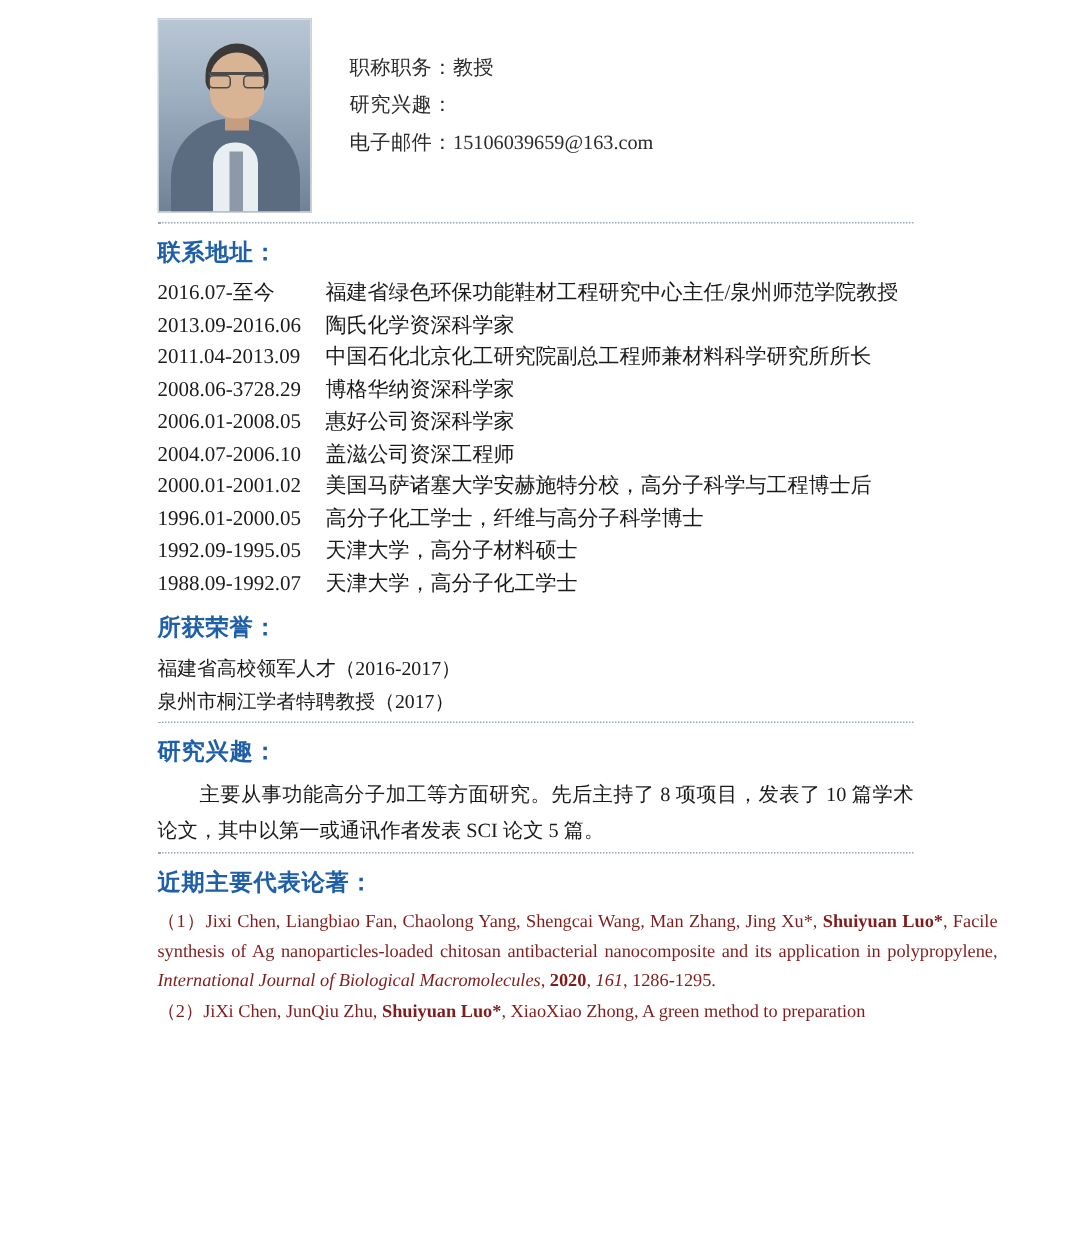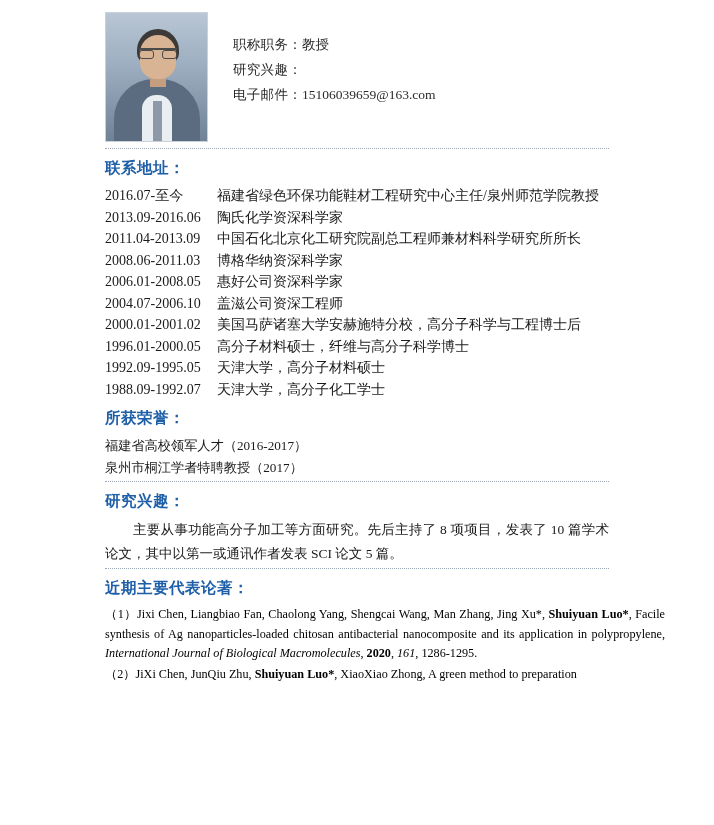--- a/index.html
+++ b/index.html
@@ -171,21 +171,21 @@
     text-indent: 28px;
     text-align: justify;
   }
 
   
   .pubs {
     margin: 2px 49px 0 105px;
     font-size: 12.2px;
     line-height: 19.5px;
     text-align: justify;
-    color: #000000;
+    color: #7f1d1d;
   }
   .pub { margin-bottom: 1px; }
   .pub i { font-style: italic; }
   .pub b { font-weight: bold; }
 </style>
 </head>
 <body>
 
 <div class="page">
 
@@ -212,25 +212,25 @@
     </div>
   </div>
 
   <div class="dots"></div>
 
   <div class="sec-title">联系地址：</div>
   <div class="cv-list">
     <div class="cv-item"><span class="date">2016.07-至今</span><span>福建省绿色环保功能鞋材工程研究中心主任/泉州师范学院教授</span></div>
     <div class="cv-item"><span class="date">2013.09-2016.06</span><span>陶氏化学资深科学家</span></div>
     <div class="cv-item"><span class="date">2011.04-2013.09</span><span>中国石化北京化工研究院副总工程师兼材料科学研究所所长</span></div>
-    <div class="cv-item"><span class="date">2008.06-2011.03</span><span>博格华纳资深科学家</span></div>
+    <div class="cv-item"><span class="date">2008.06-3728.29</span><span>博格华纳资深科学家</span></div>
     <div class="cv-item"><span class="date">2006.01-2008.05</span><span>惠好公司资深科学家</span></div>
     <div class="cv-item"><span class="date">2004.07-2006.10</span><span>盖滋公司资深工程师</span></div>
     <div class="cv-item"><span class="date">2000.01-2001.02</span><span>美国马萨诸塞大学安赫施特分校，高分子科学与工程博士后</span></div>
-    <div class="cv-item"><span class="date">1996.01-2000.05</span><span>高分子材料硕士，纤维与高分子科学博士</span></div>
+    <div class="cv-item"><span class="date">1996.01-2000.05</span><span>高分子化工学士，纤维与高分子科学博士</span></div>
     <div class="cv-item"><span class="date">1992.09-1995.05</span><span>天津大学，高分子材料硕士</span></div>
     <div class="cv-item"><span class="date">1988.09-1992.07</span><span>天津大学，高分子化工学士</span></div>
   </div>
 
   <div class="sec-title">所获荣誉：</div>
   <div class="honor-list">
     <div>福建省高校领军人才（2016-2017）</div>
     <div>泉州市桐江学者特聘教授（2017）</div>
   </div>
   <div class="dots tight"></div>

